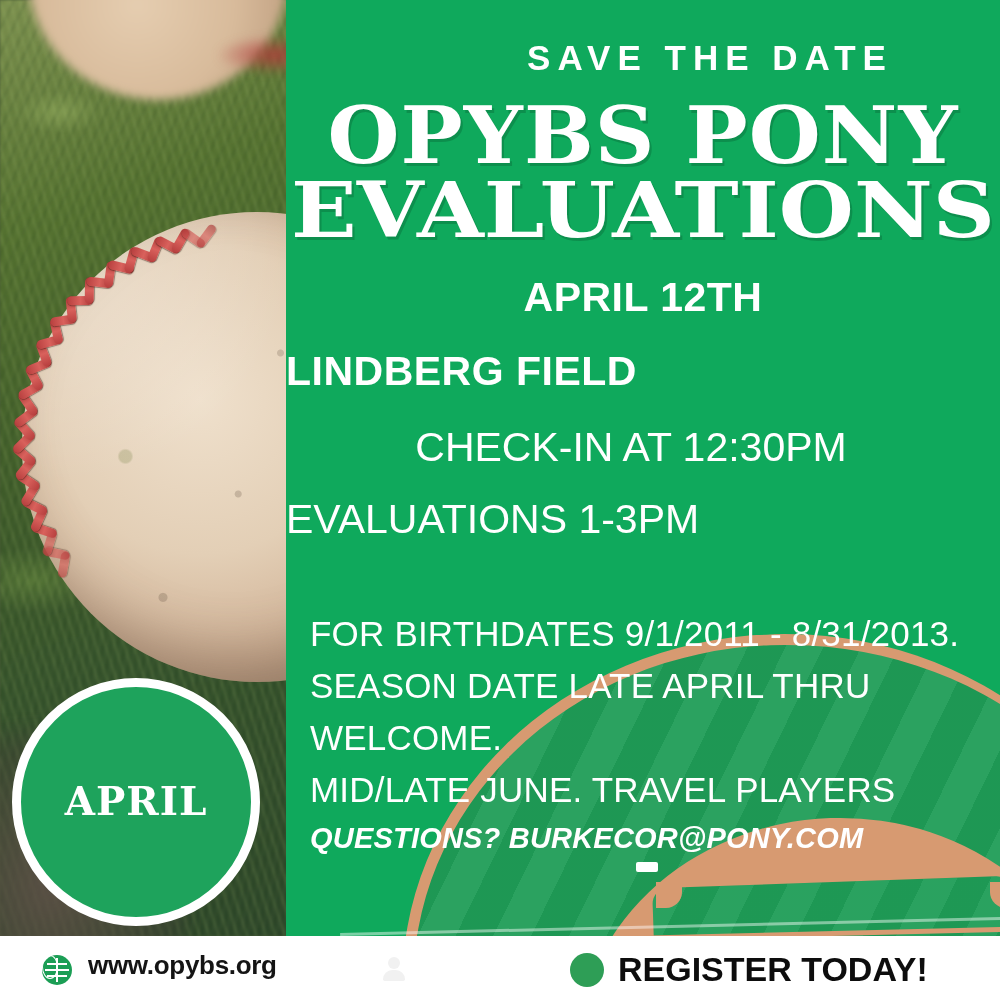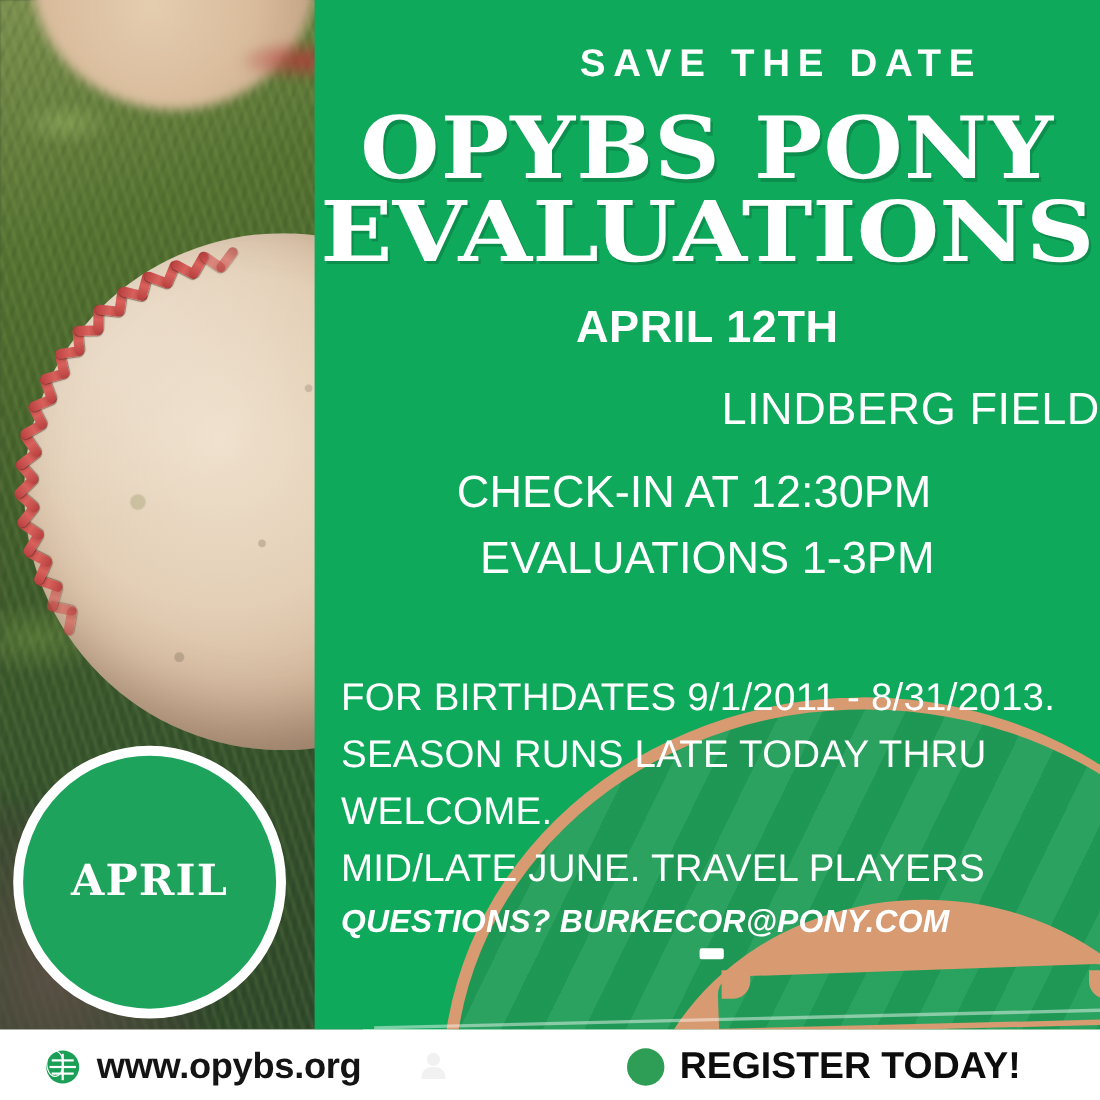--- a/index.html
+++ b/index.html
@@ -162,29 +162,29 @@
     text-shadow:2px 3px 0 rgba(11,122,66,.55);
     transform:scaleX(1.06);
   }
   .title span{display:block;}
   .title .l2{font-size:76px;letter-spacing:0px;transform:scaleX(1.07);}
   .sub1{
     position:absolute;top:274px;width:714px;text-align:center;color:#ffffff;
     font-size:41px;font-weight:bold;letter-spacing:0.5px;
   }
   .sub2{
-    position:absolute;top:348px;width:714px;text-align:right;color:#ffffff;
-    font-size:41px;font-weight:normal;letter-spacing:0.5px;
+    position:absolute;top:348px;width:714px;text-align:left;color:#ffffff;
+    font-size:41px;font-weight:bold;letter-spacing:0.5px;
   }
   .sub3{
     position:absolute;top:424px;width:690px;text-align:center;color:#ffffff;
     font-size:41px;font-weight:normal;letter-spacing:0px;
   }
   .sub4{
-    position:absolute;top:484px;width:714px;text-align:center;color:#ffffff;
+    position:absolute;top:496px;width:714px;text-align:left;color:#ffffff;
     font-size:41px;font-weight:normal;letter-spacing:0px;
   }
   .body-block{
     position:absolute;left:24px;top:616px;width:670px;color:#ffffff;
   }
   .body-block p{
     margin:0 0 17px 0;font-size:35px;font-weight:normal;letter-spacing:0.2px;line-height:1.0;
   }
   .body-block p.email{
     margin-top:3px;font-weight:bold;font-style:italic;font-size:29px;
@@ -203,21 +203,21 @@
   .globe .eq{left:3px;top:14px;width:24px;height:2px;}
   .globe .eq2{left:5px;top:8px;width:20px;height:1.6px;}
   .globe .eq3{left:5px;top:20px;width:20px;height:1.6px;}
   .globe .mer{left:14px;top:3px;width:2px;height:24px;}
   .globe .mer2{
     left:7px;top:3px;width:16px;height:24px;border-radius:50%;
     background:transparent;border:1.6px solid #ffffff;box-sizing:border-box;
   }
   .url-text{
     position:absolute;left:88px;top:950px;width:300px;
-    font-size:33px;font-weight:bold;color:#141414;letter-spacing:-0.3px;
+    font-size:26px;font-weight:bold;color:#141414;letter-spacing:-0.3px;
   }
   .person-icon{position:absolute;left:383px;top:957px;width:22px;height:24px;}
   .person-icon .head{
     position:absolute;left:5px;top:0;width:12px;height:12px;border-radius:50%;background:#f1f1f1;
   }
   .person-icon .body{
     position:absolute;left:0;top:13px;width:22px;height:11px;border-radius:11px 11px 2px 2px;background:#f1f1f1;
   }
   .reg-dot{
     position:absolute;left:570px;top:953px;width:34px;height:34px;border-radius:50%;background:#2e9e56;
@@ -310,21 +310,21 @@
         <span class="l2">EVALUATIONS</span>
       </div>
 
       <div class="sub1">APRIL 12TH</div>
       <div class="sub2">LINDBERG FIELD</div>
       <div class="sub3">CHECK-IN AT 12:30PM</div>
       <div class="sub4">EVALUATIONS 1-3PM</div>
 
       <div class="body-block">
         <p>FOR BIRTHDATES 9/1/2011 - 8/31/2013.</p>
-        <p>SEASON RUNS LATE TODAY THRU</p>
+        <p>SEASON DATE LATE APRIL THRU</p>
         <p>WELCOME.</p>
         <p>MID/LATE JUNE. TRAVEL PLAYERS</p>
         <p class="email">QUESTIONS? BURKECOR@PONY.COM</p>
       </div>
     </div>
   </div>
 
   <div class="bottom-bar"></div>
 
   <div class="globe">

